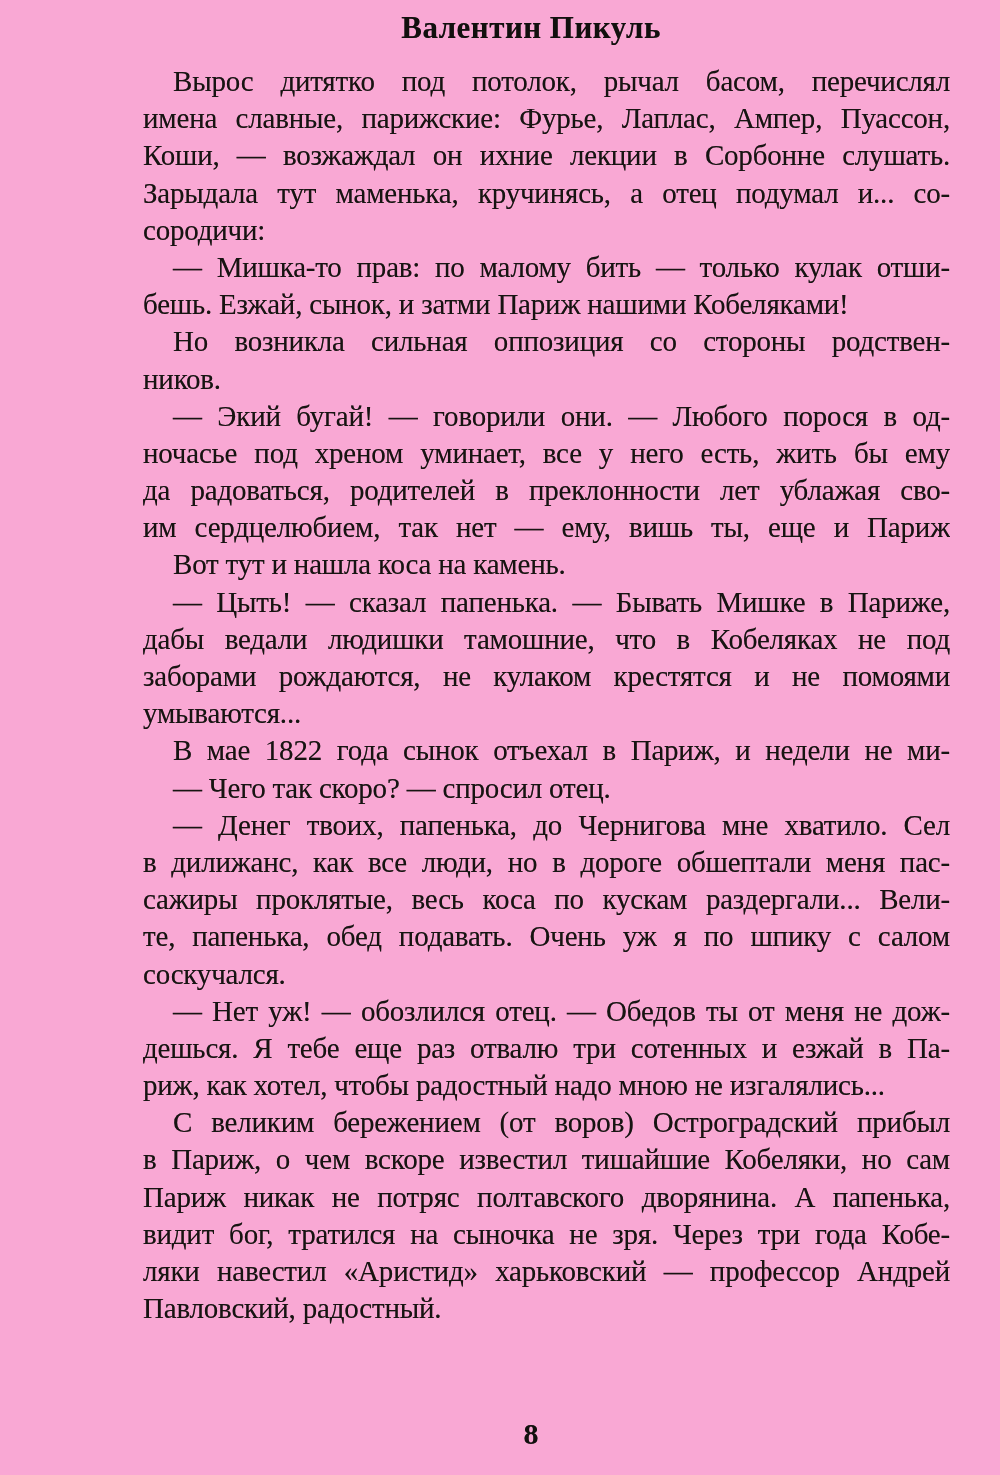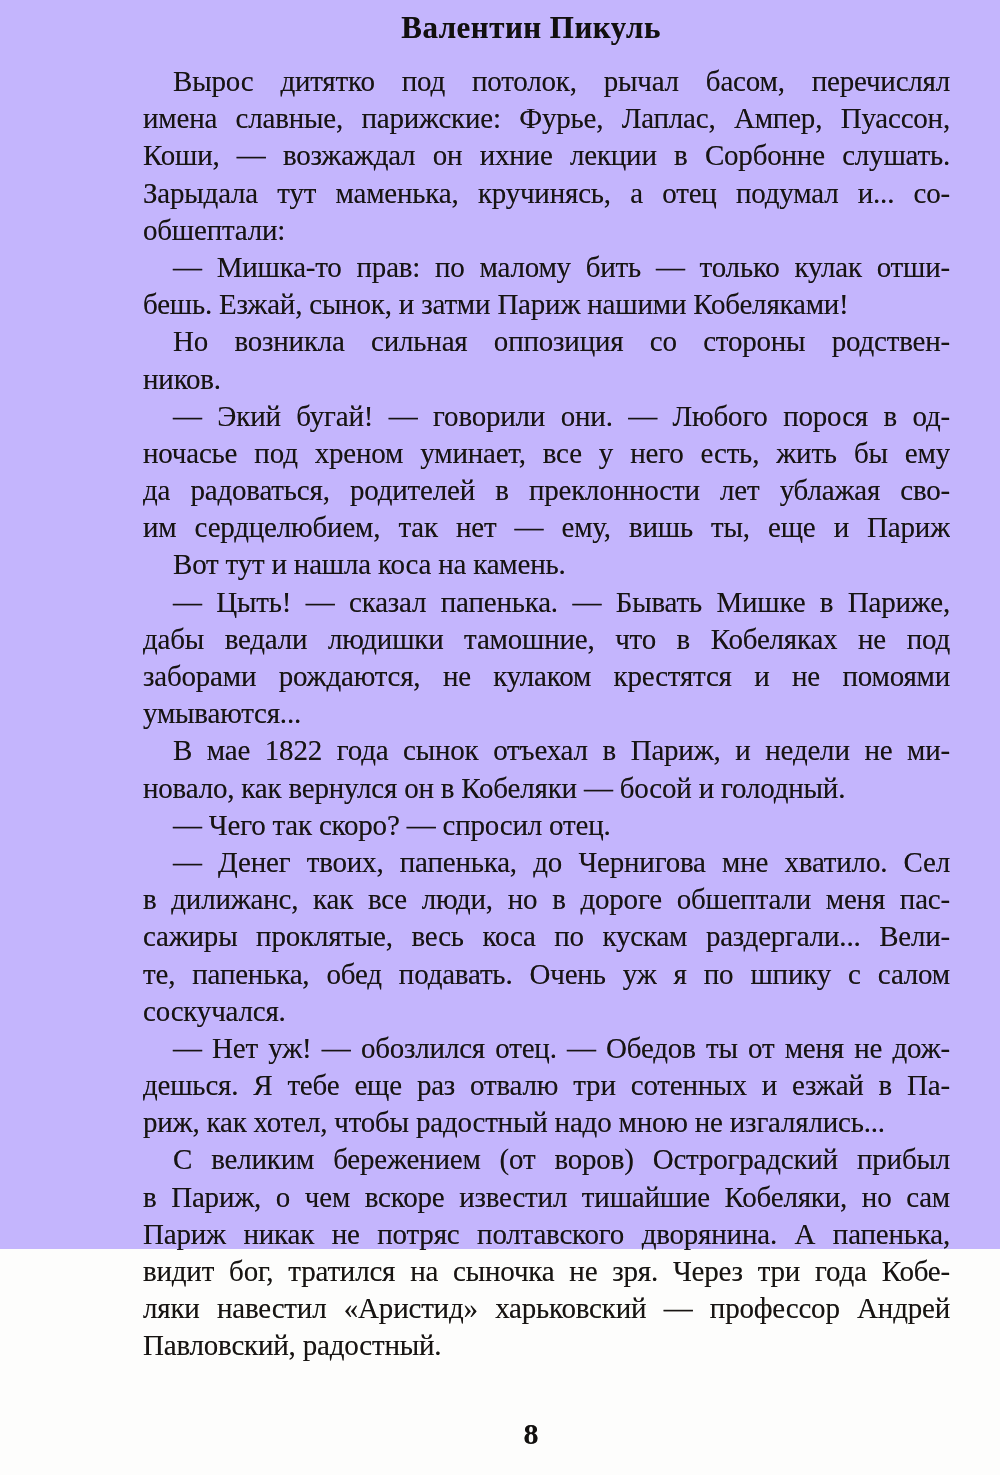--- a/index.html
+++ b/index.html
@@ -10,22 +10,22 @@
     width: 1000px;
     height: 1475px;
     background: #fdfdfc;
     font-family: "Liberation Serif", "DejaVu Serif", serif;
     color: #171412;
     overflow: hidden;
   }
   .page {
     position: relative;
     width: 1000px;
-    height: 1249px;
-    background: #c4b5fd;
+    height: 1475px;
+    background: #f9a8d4;
   }
   .running-head {
     position: absolute;
     top: 10px;
     left: 112px;
     width: 838px;
     text-align: center;
     font-weight: bold;
     font-size: 31px;
     letter-spacing: 0.5px;
@@ -74,36 +74,35 @@
 <body>
 
 <div class="page">
   <div class="running-head">Валентин Пикуль</div>
 
   <main class="page-body">
       <div class="line indent">Вырос дитятко под потолок, рычал басом, перечислял</div>
       <div class="line">имена славные, парижские: Фурье, Лаплас, Ампер, Пуассон,</div>
       <div class="line">Коши, — возжаждал он ихние лекции в Сорбонне слушать.</div>
       <div class="line">Зарыдала тут маменька, кручинясь, а отец подумал и... со-</div>
-      <div class="line para-end">обшептали:</div>
+      <div class="line para-end">сородичи:</div>
       <div class="line indent">— Мишка-то прав: по малому бить — только кулак отши-</div>
       <div class="line para-end">бешь. Езжай, сынок, и затми Париж нашими Кобеляками!</div>
       <div class="line indent">Но возникла сильная оппозиция со стороны родствен-</div>
       <div class="line para-end">ников.</div>
       <div class="line indent">— Экий бугай! — говорили они. — Любого порося в од-</div>
       <div class="line">ночасье под хреном уминает, все у него есть, жить бы ему</div>
       <div class="line">да радоваться, родителей в преклонности лет ублажая сво-</div>
       <div class="line">им сердцелюбием, так нет — ему, вишь ты, еще и Париж</div>
       <div class="line indent para-end">Вот тут и нашла коса на камень.</div>
       <div class="line indent">— Цыть! — сказал папенька. — Бывать Мишке в Париже,</div>
       <div class="line">дабы ведали людишки тамошние, что в Кобеляках не под</div>
       <div class="line">заборами рождаются, не кулаком крестятся и не помоями</div>
       <div class="line para-end">умываются...</div>
       <div class="line indent">В мае 1822 года сынок отъехал в Париж, и недели не ми-</div>
-      <div class="line para-end">новало, как вернулся он в Кобеляки — босой и голодный.</div>
       <div class="line indent para-end">— Чего так скоро? — спросил отец.</div>
       <div class="line indent">— Денег твоих, папенька, до Чернигова мне хватило. Сел</div>
       <div class="line">в дилижанс, как все люди, но в дороге обшептали меня пас-</div>
       <div class="line">сажиры проклятые, весь коса по кускам раздергали... Вели-</div>
       <div class="line">те, папенька, обед подавать. Очень уж я по шпику с салом</div>
       <div class="line para-end">соскучался.</div>
       <div class="line indent">— Нет уж! — обозлился отец. — Обедов ты от меня не дож-</div>
       <div class="line">дешься. Я тебе еще раз отвалю три сотенных и езжай в Па-</div>
       <div class="line para-end">риж, как хотел, чтобы радостный надо мною не изгалялись...</div>
       <div class="line indent">С великим бережением (от воров) Остроградский прибыл</div>

